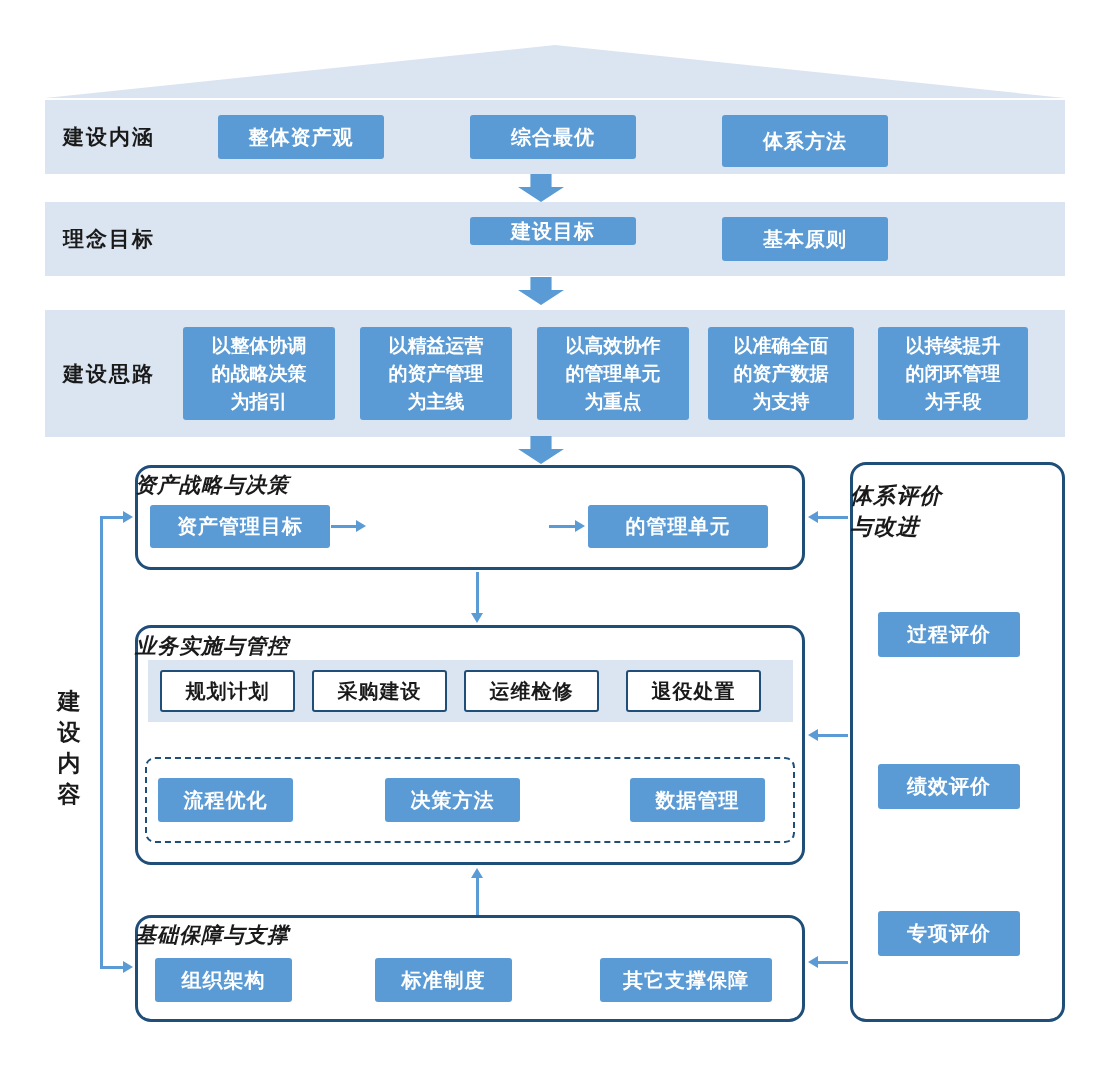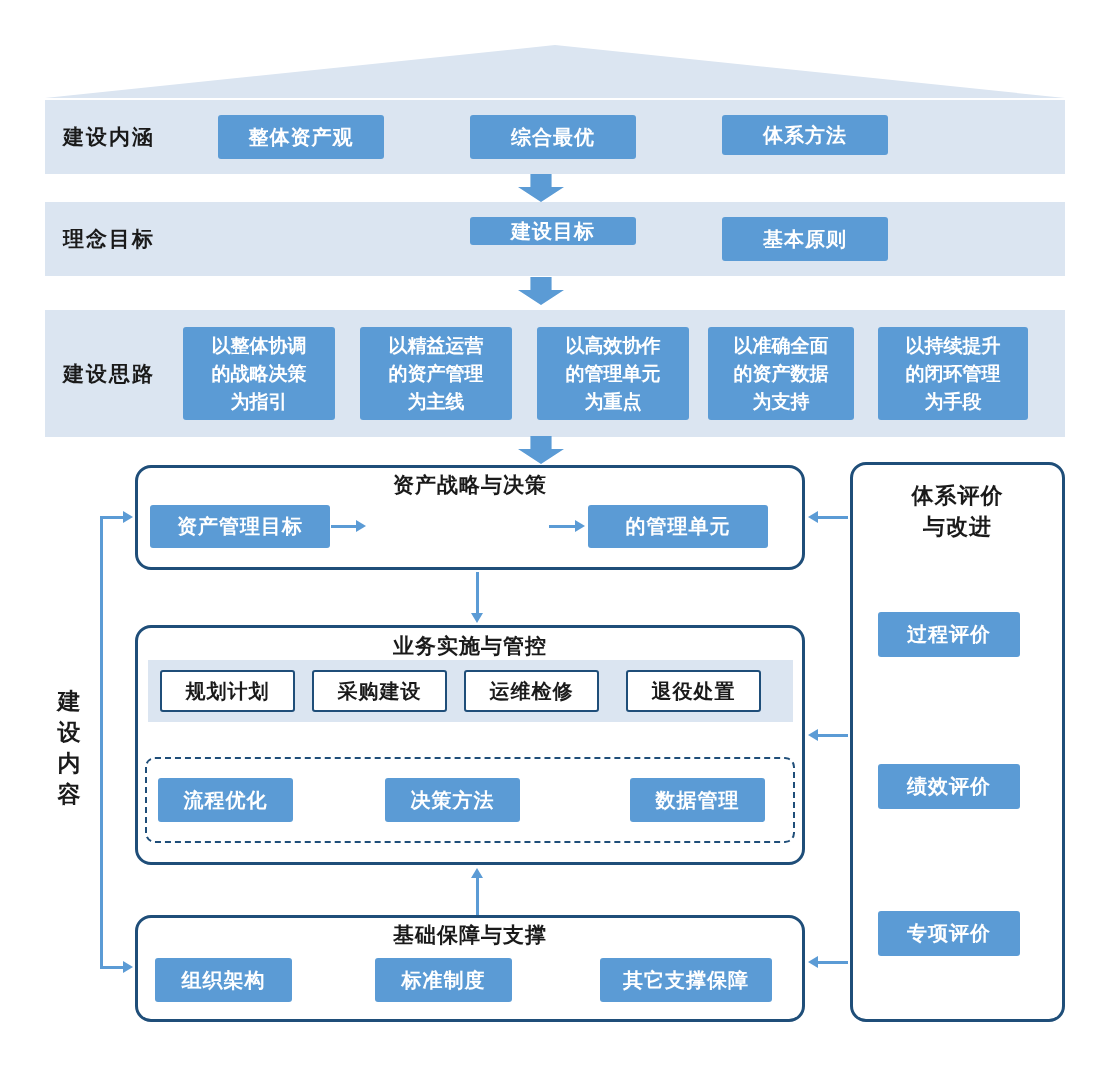--- a/index.html
+++ b/index.html
@@ -27,22 +27,22 @@
 
   .wbx{position:absolute;background:#fff;border:2px solid var(--panel-border);box-sizing:border-box;
     display:flex;align-items:center;justify-content:center;font-weight:bold;font-size:20px;
     color:var(--text-dark);border-radius:3px;letter-spacing:1px;}
 
   .panel{position:absolute;background:#fff;border:3px solid var(--panel-border);
     border-radius:16px;box-sizing:border-box;}
   .dashedbox{position:absolute;border:2px dashed var(--panel-border);border-radius:10px;box-sizing:border-box;}
   .inner-band{position:absolute;background:var(--band-bg);}
 
-  .sec-title{position:absolute;text-align:center;font-size:21px;font-weight:bold;
-    color:var(--text-dark);letter-spacing:1px;}
+  .sec-title{position:absolute;font-size:21px;font-weight:bold;
+    color:var(--text-dark);letter-spacing:1px;font-style:italic;}
 
   .vlabel{position:absolute;font-size:23px;font-weight:bold;color:var(--text-dark);
     line-height:31px;text-align:center;word-break:break-all;}
 
   .blkarrow{position:absolute;width:46px;height:28px;background:var(--arrow);
     clip-path:polygon(27% 0,73% 0,73% 46%,100% 46%,50% 100%,0 46%,27% 46%);}
 
   .hline{position:absolute;height:2.5px;background:var(--arrow);}
   .vline{position:absolute;width:2.5px;background:var(--arrow);}
   .tri{position:absolute;width:0;height:0;border:solid transparent;}
@@ -56,21 +56,21 @@
 
 <div class="canvas">
 
   <div class="roof" style="left:45px;top:45px;width:1020px;height:53px"></div>
 
   <div class="band" style="left:45px;top:100px;width:1020px;height:74px">
     <div class="band-label">建设内涵</div>
   </div>
   <div class="bx" style="left:218px;top:115px;width:166px;height:44px">整体资产观</div>
   <div class="bx" style="left:470px;top:115px;width:166px;height:44px">综合最优</div>
-  <div class="bx" style="left:722px;top:115px;width:166px;height:40px">体系方法</div>
+  <div class="bx" style="left:722px;top:115px;width:166px;height:52px">体系方法</div>
 
   <div class="blkarrow" style="left:518px;top:174px"></div>
 
   <div class="band" style="left:45px;top:202px;width:1020px;height:74px">
     <div class="band-label">理念目标</div>
   </div>
   <div class="bx" style="left:470px;top:217px;width:166px;height:28px">建设目标</div>
   <div class="bx" style="left:722px;top:217px;width:166px;height:44px">基本原则</div>
 
   <div class="blkarrow" style="left:518px;top:277px"></div>

